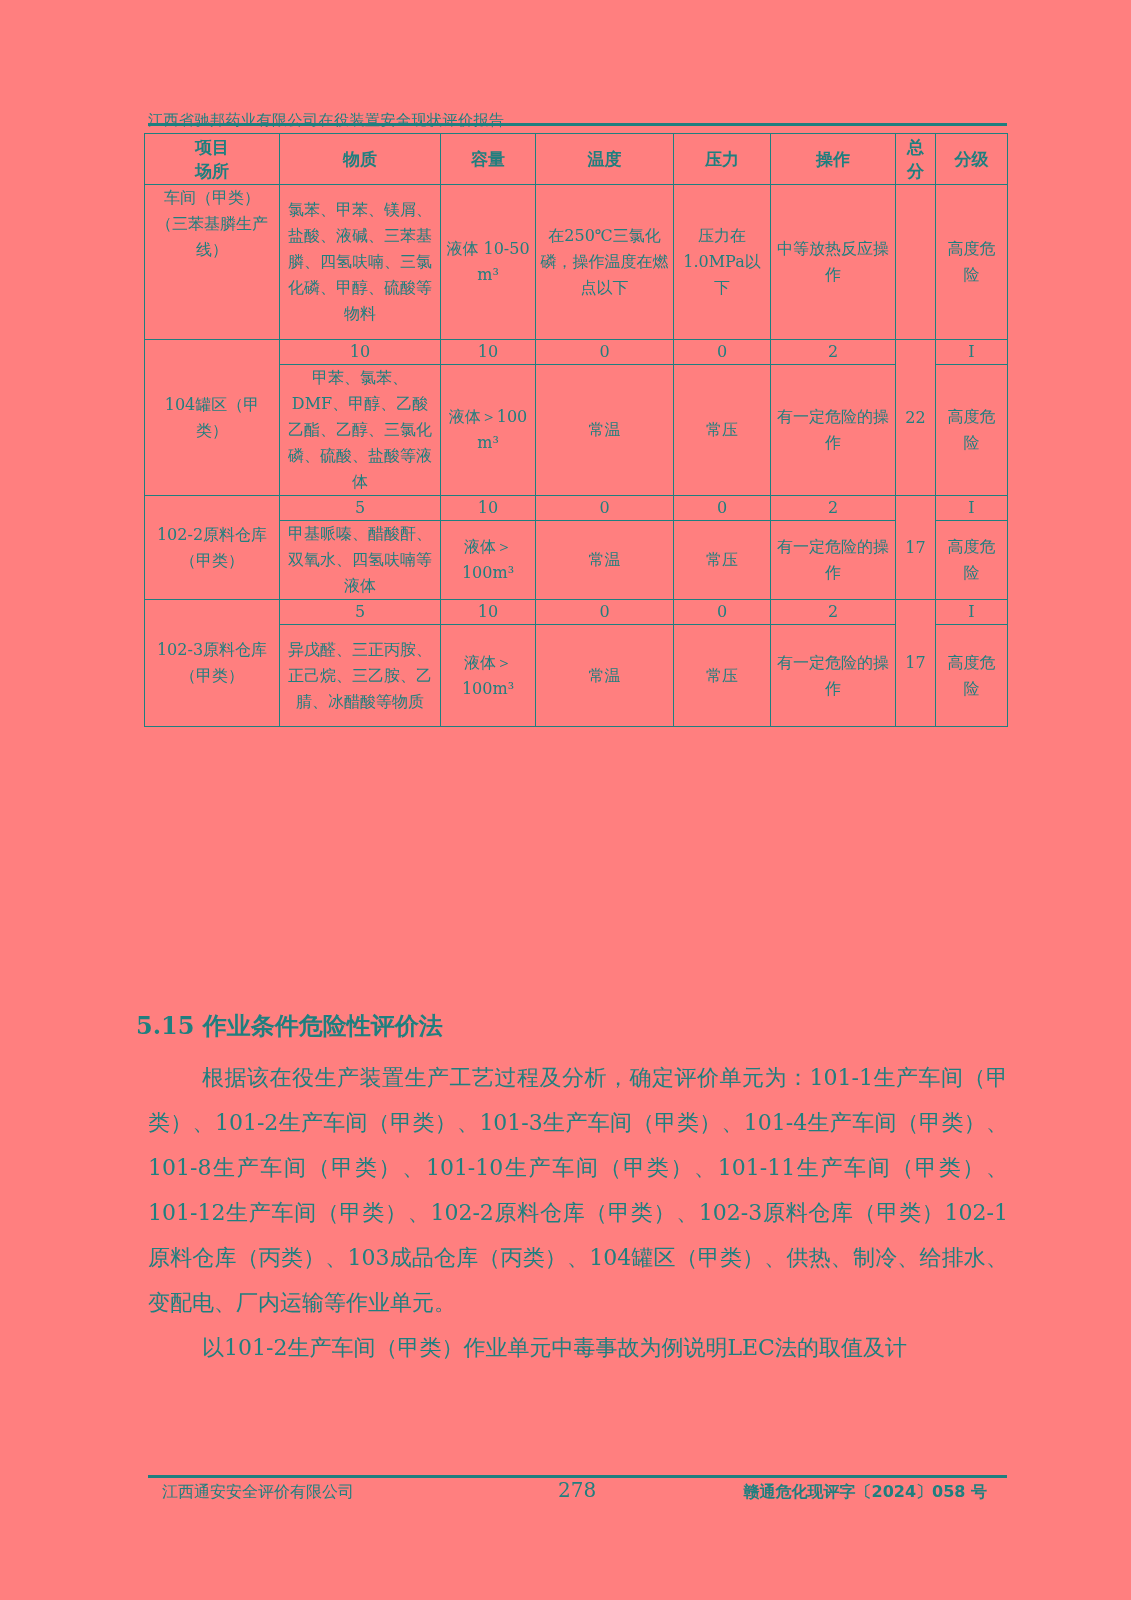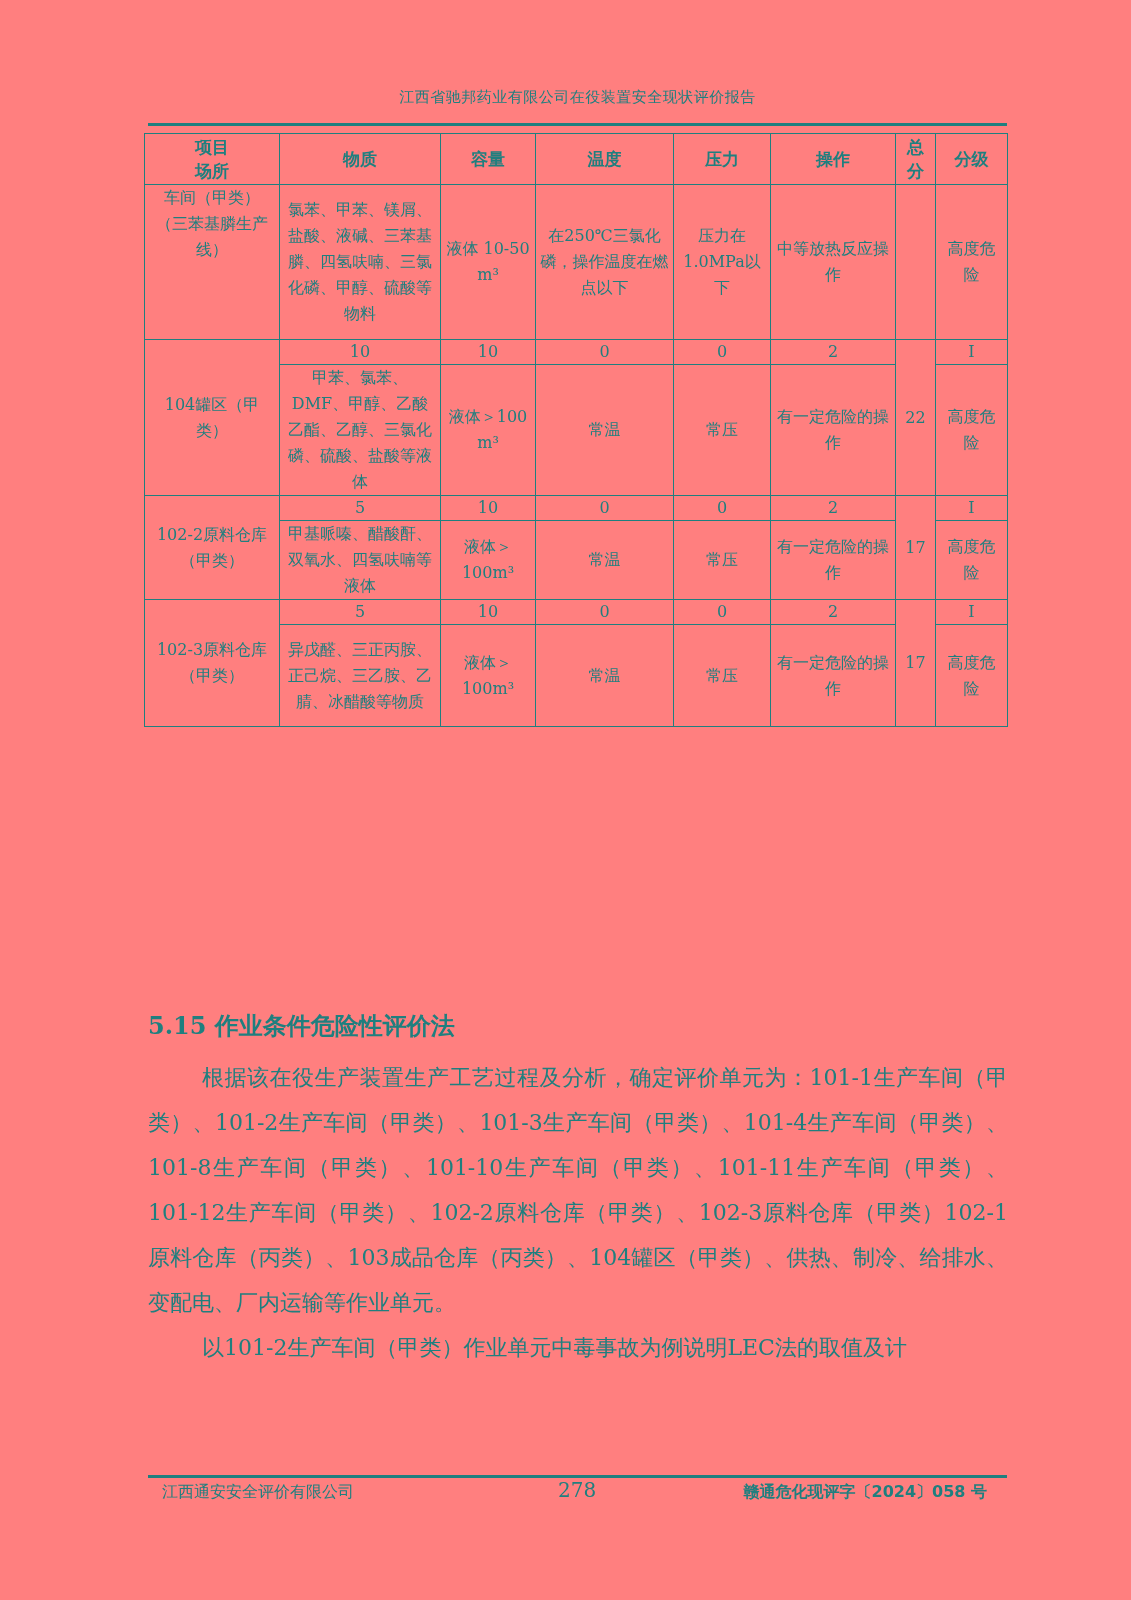--- a/index.html
+++ b/index.html
@@ -5,22 +5,22 @@
   html, body { margin: 0; padding: 0; }
   body {
     width: 1131px; height: 1600px;
     background: #ff7f7f;
     color: #1f7f7f;
     font-family: "DejaVu Serif", "Liberation Serif", serif;
     position: relative;
     overflow: hidden;
   }
   .header-title {
-    position: absolute; left: 148px; width: 859px; top: 88px;
-    text-align: center; font-size: 15px; letter-spacing: 0.5px;
+    position: absolute; left: 148px; width: 859px; top: 111px;
+    text-align: left; font-size: 15px; letter-spacing: 0.5px;
     font-family: "DejaVu Sans", sans-serif;
   }
   .header-rule {
     position: absolute; left: 148px; width: 859px; top: 123px;
     height: 3px; background: #1f7f7f;
   }
   table.eval {
     position: absolute; left: 144px; top: 133px;
     width: 863px;
     border-collapse: collapse;
@@ -43,21 +43,21 @@
   }
   table.eval td.score-row { height: 24px; line-height: 22px; }
   .body-text {
     position: absolute; left: 148px; width: 860px;
     font-size: 22px; line-height: 45px;
     text-align: justify;
   }
   .body-text p { margin: 0; }
   .indent { text-indent: 54px; }
   .section-heading {
-    position: absolute; left: 148px; top: 1010px;
+    position: absolute; left: 136px; top: 1010px;
     font-size: 24px; font-weight: bold;
     font-family: "DejaVu Serif", serif;
     text-align: right;
   }
   .footer-rule {
     position: absolute; left: 148px; width: 859px; top: 1475px;
     height: 3px; background: #1f7f7f;
   }
   .footer {
     position: absolute; left: 148px; width: 859px; top: 1482px;

